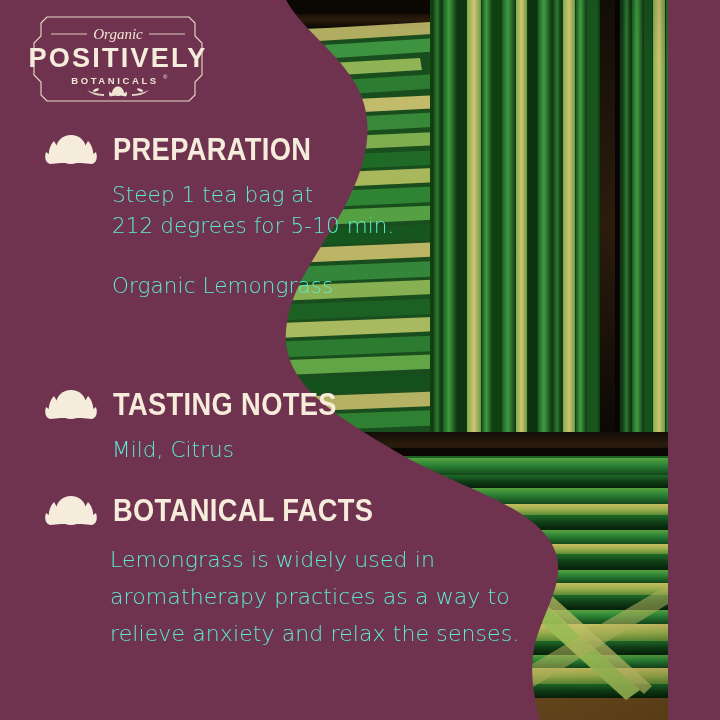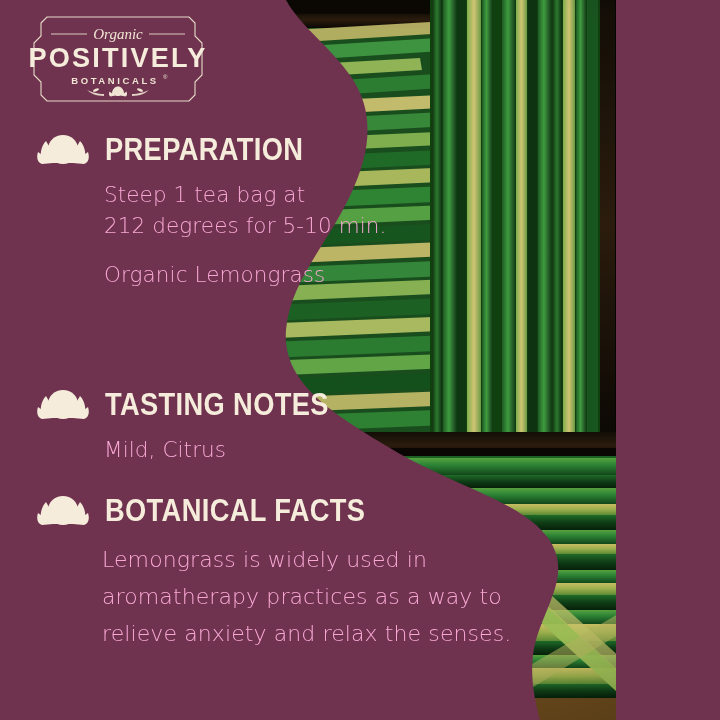--- a/index.html
+++ b/index.html
@@ -3,71 +3,71 @@
 <meta charset="utf-8">
 <title>Positively Botanicals — Organic Lemongrass</title>
 <style>
   * { margin:0; padding:0; box-sizing:border-box; }
   html, body {
     width:720px; height:720px; overflow:hidden;
     background:#6f3350;
     font-family:"Liberation Sans", sans-serif;
   }
   #card {
-    position:relative; width:616px; height:720px;
+    position:relative; width:668px; height:720px;
     overflow:hidden; background:#6f3350;
   }
 
   
   #photo { position:absolute; inset:0; z-index:1; background:#0d2410; }
   #photo svg { display:block; width:720px; height:720px; }
 
   
   #panel { position:absolute; inset:0; z-index:2; }
   #panel svg { display:block; width:720px; height:720px; }
 
   
   #content { position:absolute; inset:0; z-index:3; }
 
   
   #logo { position:absolute; left:27px; top:14px; width:182px; height:90px; }
   #logo svg { display:block; width:182px; height:90px; }
 
   
-  .section { position:absolute; left:8px; width:520px; }
+  .section { position:absolute; left:16px; width:520px; }
   .head-row { display:flex; align-items:center; gap:16px; padding-left:29px; }
   .shell { width:52px; height:34px; flex:0 0 52px; }
   .shell svg { display:block; width:52px; height:34px; }
   .heading {
     color:#f6ecdb;
     font-family:"Liberation Sans Narrow","Liberation Sans", sans-serif;
     font-weight:bold;
     font-size:31px;
     letter-spacing:0.4px;
     line-height:1;
     transform:scaleX(0.88);
     transform-origin:left center;
     white-space:nowrap;
   }
   .body-text {
-    color:#f9a8d4;
+    color:#5eead4;
     font-family:"DejaVu Sans","Liberation Sans", sans-serif;
     font-size:21.5px;
     font-weight:300;
     line-height:31px;
     letter-spacing:0.1px;
     padding-left:96px;
     white-space:pre-line;
   }
   .body-text.wide { padding-left:94px; font-size:22px; line-height:37px; }
 
   #sec-prep       { top:132px; }
   #sec-prep .body-text       { margin-top:13px; }
   #sec-ingredients{ top:259px; }
-  #sec-ingredients .body-text{ }
+  #sec-ingredients .body-text{ margin-top:11px; }
   #sec-tasting    { top:387px; }
   #sec-tasting .body-text    { margin-top:13px; }
   #sec-facts      { top:493px; }
   #sec-facts .body-text      { margin-top:14px; }
 </style>
 </head>
 <body>
 
 <div id="card">
 

